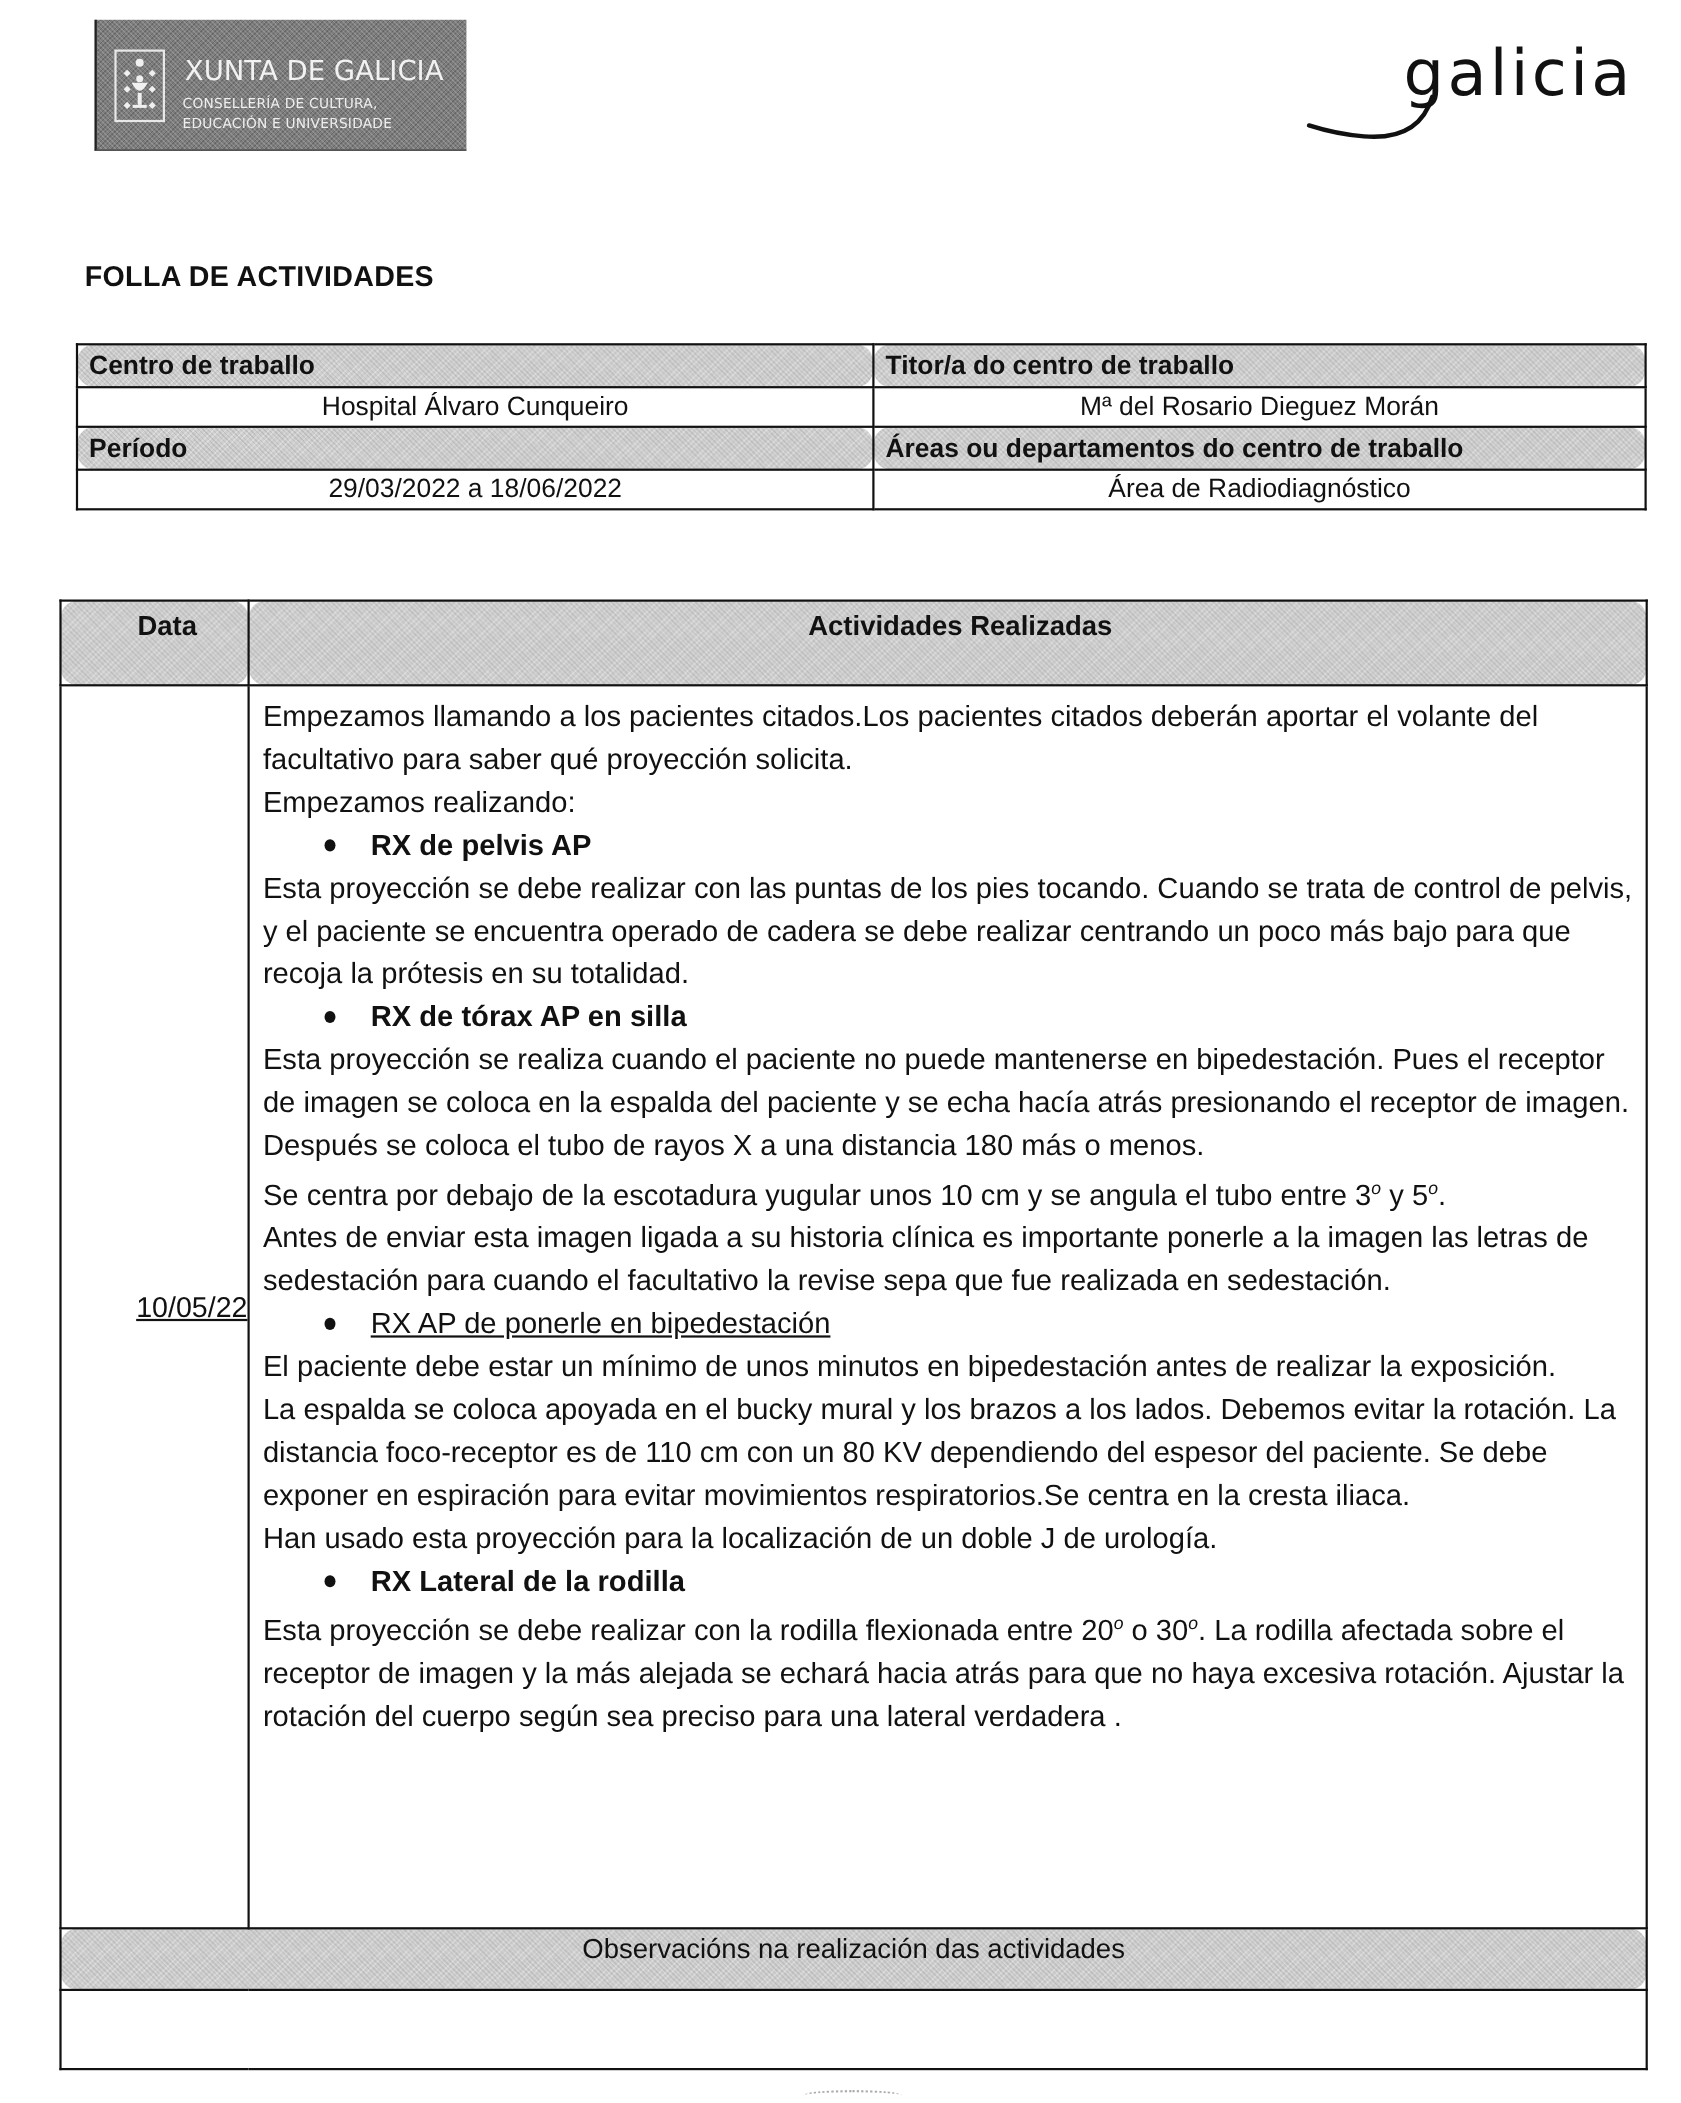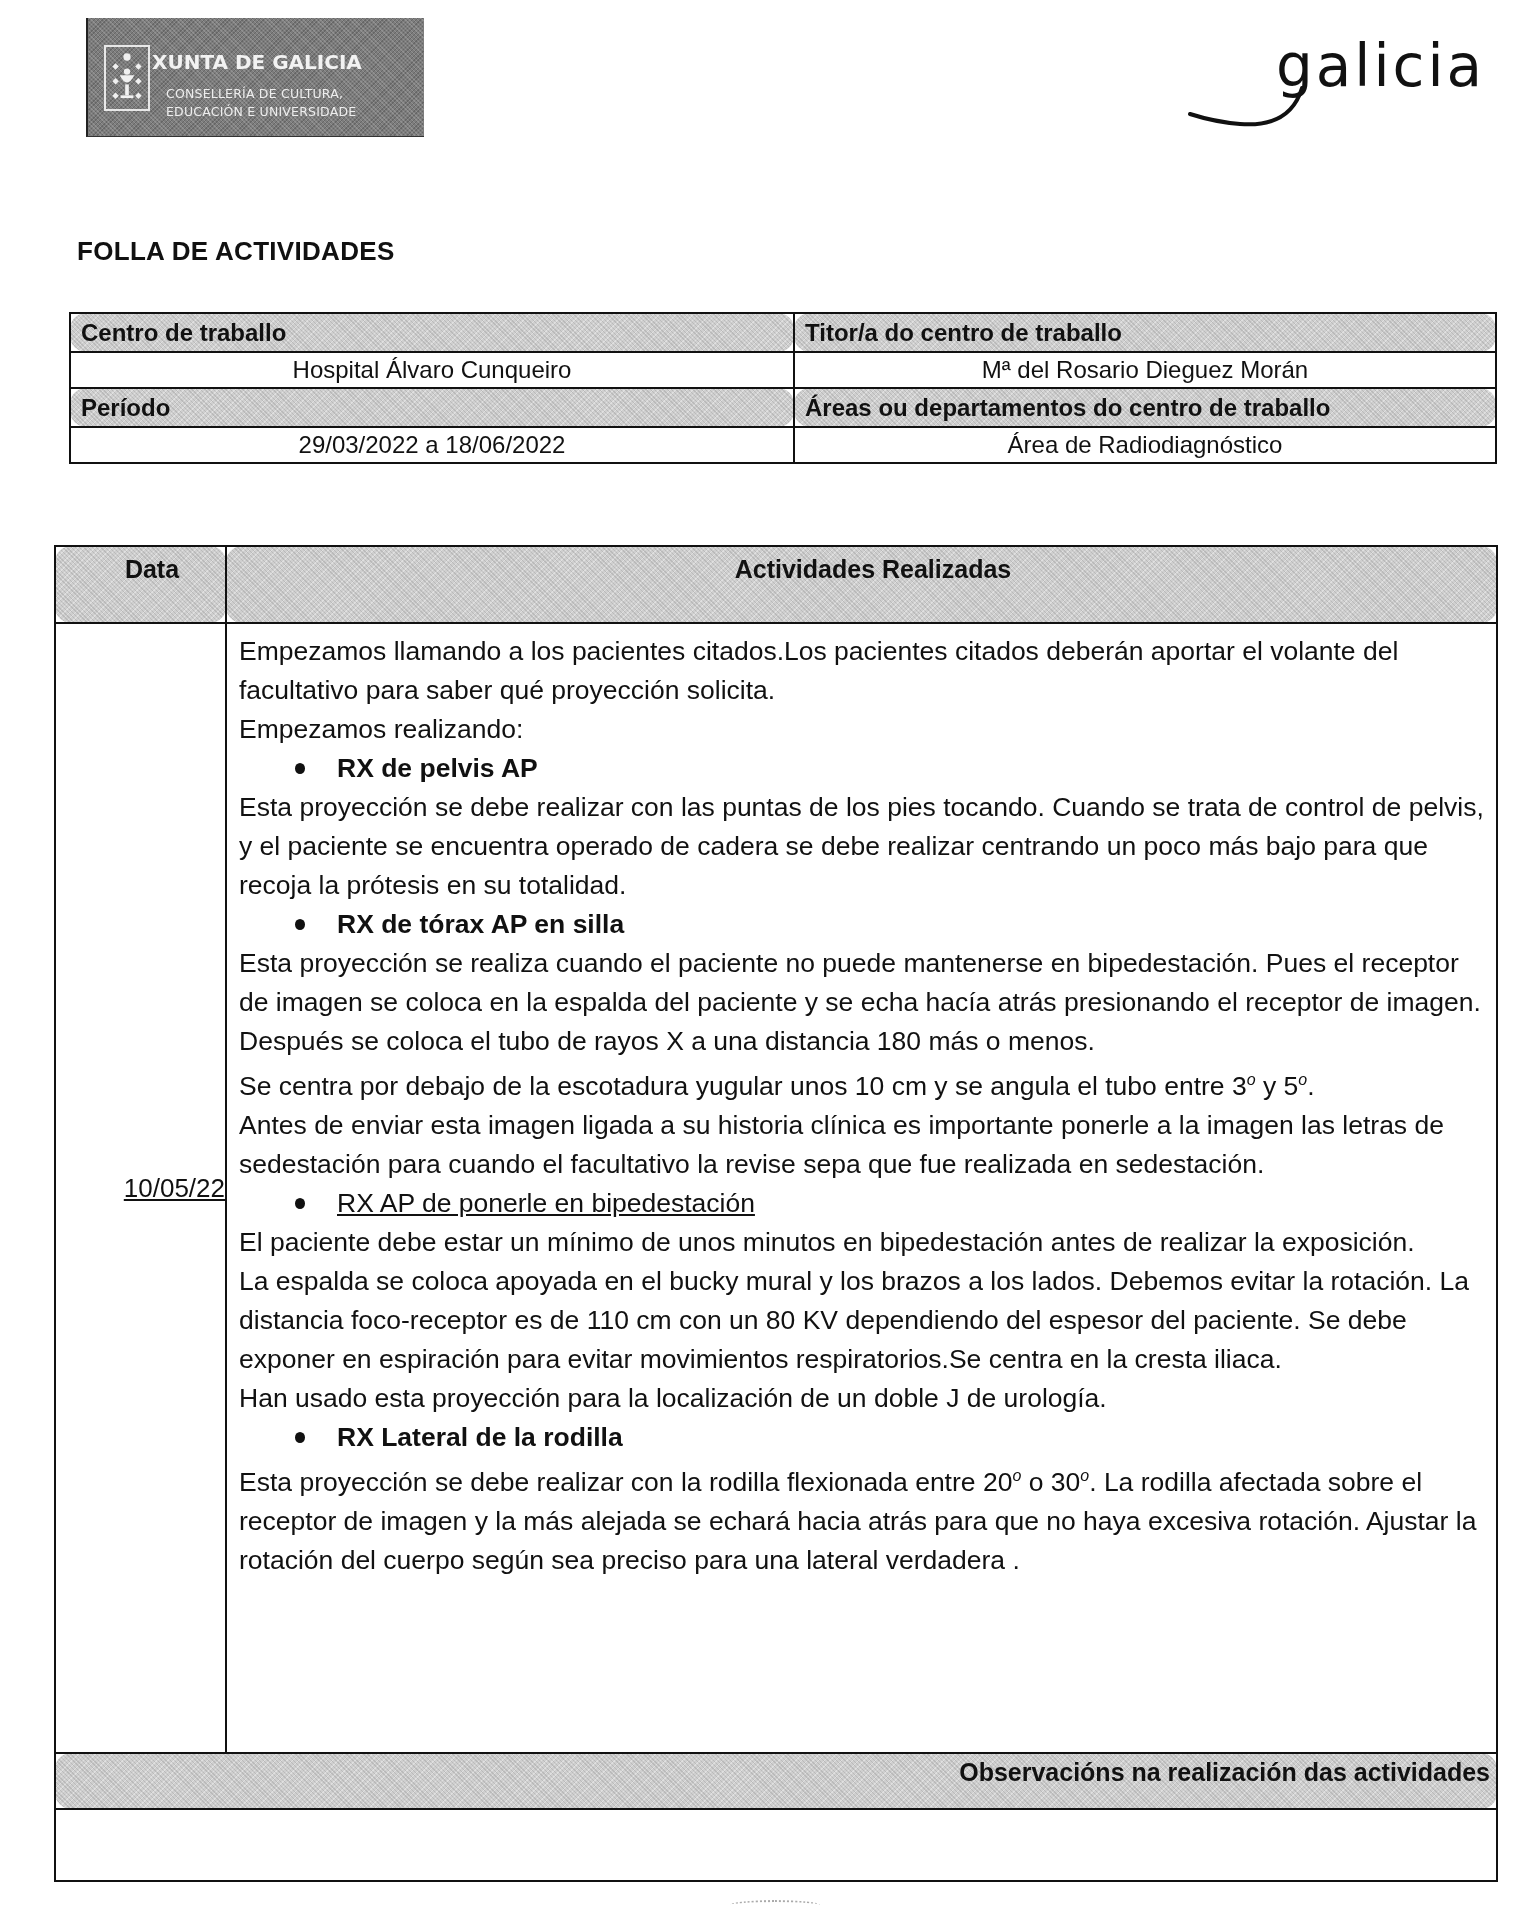--- a/index.html
+++ b/index.html
@@ -22,22 +22,22 @@
       repeating-linear-gradient(45deg, rgba(255,255,255,0.16) 0 1px, transparent 1px 3px),
       repeating-linear-gradient(-45deg, rgba(0,0,0,0.18) 0 1px, transparent 1px 3px);
     border-left: 2px solid #222; border-bottom: 1px solid #333;
   }
   #xunta-emblem {
     position: absolute; left: 16px; top: 27px; width: 46px; height: 66px;
     border: 2px solid #e8e8e8; box-sizing: border-box;
   }
   #xunta-emblem svg { width: 100%; height: 100%; display: block; }
   #xunta-title {
-    position: absolute; left: 64px; top: 32px; color: #f2f2f2;
-    font-family: "DejaVu Sans", sans-serif; font-weight: bold; font-size: 20px;
+    position: absolute; left: 80px; top: 32px; color: #f2f2f2;
+    font-family: "DejaVu Sans", sans-serif; font-weight: normal; font-size: 25px;
     letter-spacing: 0px; white-space: nowrap;
   }
   .xunta-sub {
     position: absolute; left: 78px; color: #eeeeee;
     font-family: "DejaVu Sans", sans-serif; font-size: 12.5px; white-space: nowrap; letter-spacing: 0.2px;
   }
   #xunta-sub1 { top: 68px; }
   #xunta-sub2 { top: 86px; }
 
   #galicia-logo {
@@ -91,21 +91,21 @@
   .bullet {
     display: flex; align-items: center; margin: 0 0 0 56px; font-weight: bold;
   }
   .bullet .dot {
     width: 10px; height: 11px; border-radius: 50%; background: #111; margin-right: 32px; flex: none;
   }
   .bullet.underline .label { text-decoration: underline; font-weight: normal; }
   sup { font-size: 16px; font-style: italic; line-height: 0; }
 
   #obs-head {
-    font-weight: bold; font-size: 25px; text-align: right; padding: 4px 6px 0 6px; height: 50px; vertical-align: top;
+    font-weight: normal; font-size: 25px; text-align: center; padding: 4px 6px 0 6px; height: 50px; vertical-align: top;
   }
   #obs-body { height: 68px; }
 
   #stamp-fragment {
     position: absolute; left: 730px; top: 1900px; width: 90px; height: 8px;
     border-top: 2px dotted #aaa; border-radius: 50% 50% 0 0;
   }
 </style>
 </head>
 <body>

